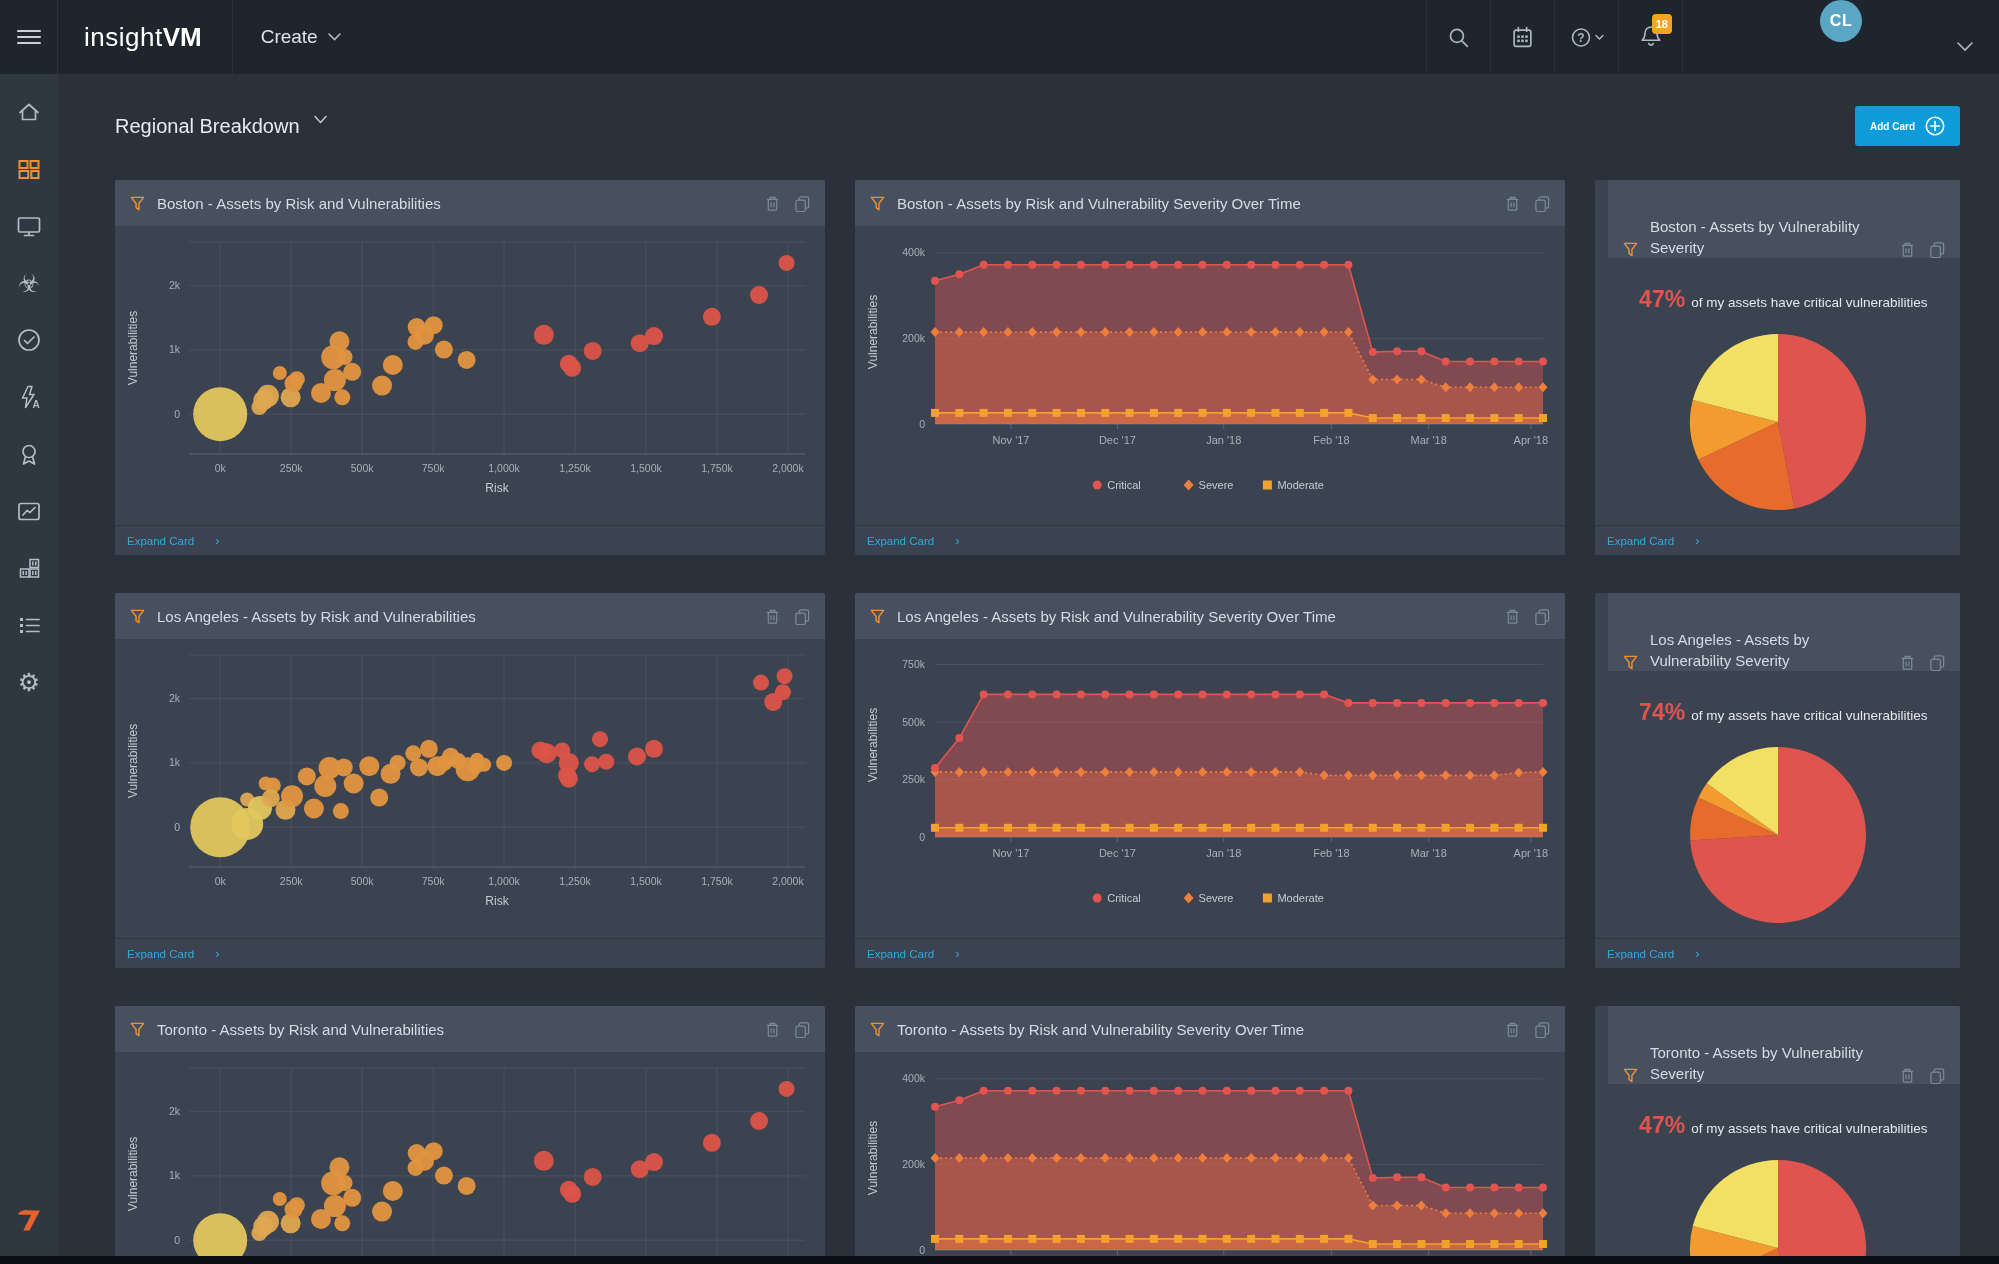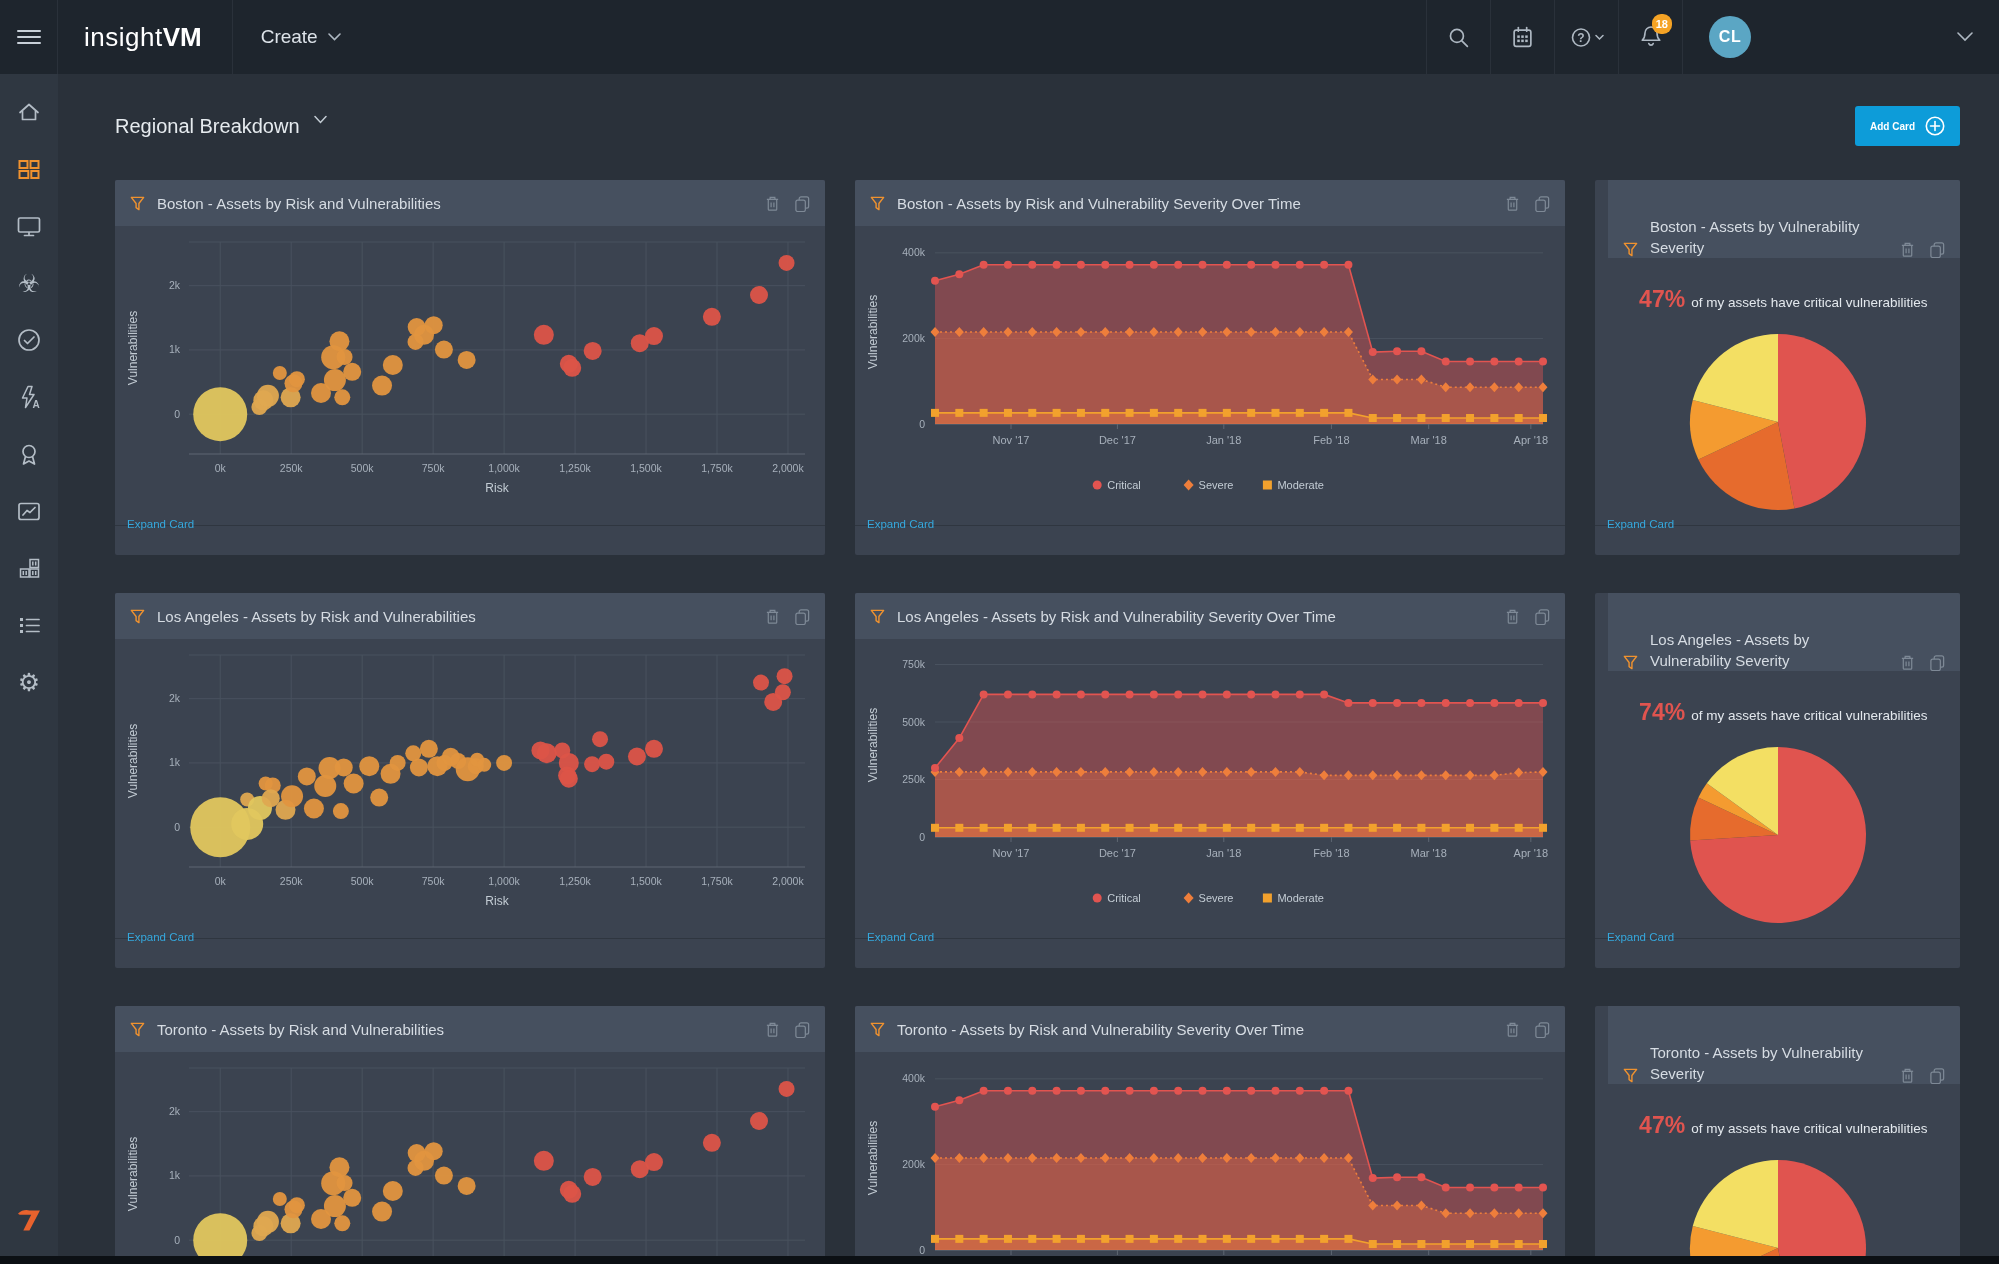--- a/index.html
+++ b/index.html
@@ -12,23 +12,23 @@
   .tb-cell { display:flex; align-items:center; }
   .tb-burger { width:58px; justify-content:center; border-right:1px solid #2a313a; cursor:pointer; }
   .burger { width:24px; }
   .burger div { height:2px; background:#c8d0d8; margin:4px 0; border-radius:1px; }
   .tb-logo { padding:0 30px 0 26px; border-right:1px solid #2a313a; }
   .logo-light { font-size:26px; font-weight:300; color:#ffffff; letter-spacing:.5px; }
   .logo-bold { font-size:26px; font-weight:700; color:#ffffff; }
   .tb-create { padding:0 28px; gap:10px; font-size:19px; color:#dde3e9; cursor:pointer; }
   .tb-spacer { flex:1; }
   .tb-icon { width:64px; justify-content:center; border-left:1px solid #2a313a; cursor:pointer; position:relative; }
-  .tb-user { width:317px; border-left:1px solid #2a313a; padding:0 26px; }
+  .tb-user { width:317px; border-left:1px solid #2a313a; padding:0 26px;flex-direction:column; }
   .avatar { width:42px; height:42px; border-radius:50%; background:#5ba6c4; color:#fff; font-size:16px; font-weight:700; display:flex; align-items:center; justify-content:center; letter-spacing:.5px; }
-  .badge { position:absolute; top:14px; right:10px; background:#f5a325; color:#fff; font-size:11px; font-weight:700; min-width:20px; height:20px; border-radius:9px; display:flex; align-items:center; justify-content:center; padding:0 4px; }
+  .badge { position:absolute; top:14px; right:10px; background:#f5a325; color:#fff; font-size:11px; font-weight:700; min-width:20px; height:20px; border-radius:4px; display:flex; align-items:center; justify-content:center; padding:0 4px; }
   .tb-user .user-chevron { margin-left:auto; }
 
   
   .sidebar { position:absolute; left:0; top:74px; bottom:0; width:58px; background:#2f3741; display:flex; flex-direction:column; align-items:center; padding-top:24px; gap:29px; z-index:2; }
   .side-icon { width:28px; height:28px; display:flex; align-items:center; justify-content:center; cursor:pointer; }
   .glyph { font-family:"DejaVu Sans", sans-serif; color:#b4bdc6; font-size:25px; line-height:1; }
   .side-logo { margin-top:auto; margin-bottom:30px; }
 
   
   .main { margin-left:58px; padding:0 39px 0 57px; position:relative; z-index:1; }
@@ -40,21 +40,21 @@
   .card { background:#3b4350; display:flex; flex-direction:column; border-radius:2px; height:375px; overflow:hidden; }
   .card-header { min-height:46px; background:#46505f; display:flex; align-items:center; gap:11px; padding:0 14px; }
   .card.pie .card-header { min-height:78px; align-items:flex-end; padding-top:13px;margin-left:13px; }
   .card-title { flex:1; font-size:15px; color:#d6dce3; white-space:nowrap; overflow:hidden; }
   .card.pie .card-title { white-space:normal; line-height:1.4; padding-right:4px; }
   .card-actions { margin-left:auto; display:flex; gap:14px; align-items:center; }
   .card-actions svg { cursor:pointer; }
   .card-body { flex:1; position:relative; }
   .card-body svg.chart { display:block; }
   .card-footer { height:30px; border-top:1px solid #2f3640; display:flex; align-items:center; padding:0 12px; }
-  .expand-link { color:#35a8dd; font-size:11.5px; display:flex; align-items:center; gap:21px; cursor:pointer;flex-direction:column; }
+  .expand-link { color:#35a8dd; font-size:11.5px; display:flex; align-items:center; gap:21px; cursor:pointer; }
   .expand-link .chev { font-size:13px; line-height:1; }
 
   .pie-body { display:flex; flex-direction:column; align-items:center; }
   .pie-caption { width:300px; text-align:right; margin:24px 0 10px; font-size:13.5px; color:#e3e8ed; line-height:1.5; }
   .pie-pct { color:#e0544f; font-size:23px; font-weight:700; margin-right:6px; }
 
   .bottom-strip { position:absolute; left:0; right:0; bottom:0; height:8px; background:#0c1014; z-index:6; }
 
   svg text { font-family:"Liberation Sans", sans-serif; }
 </style>

